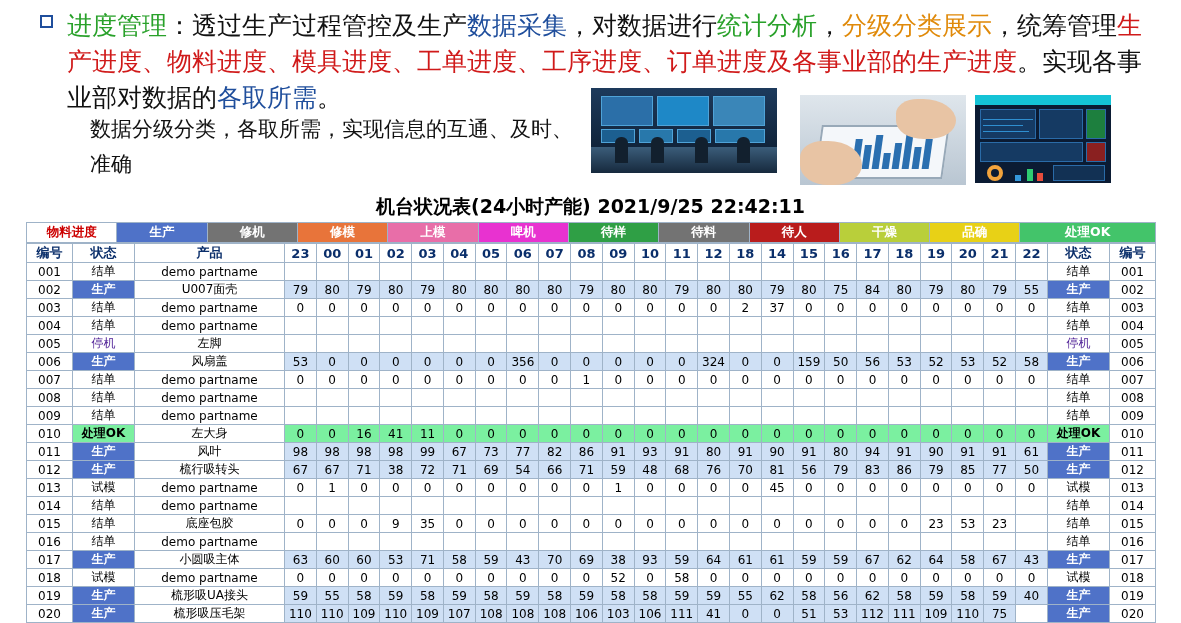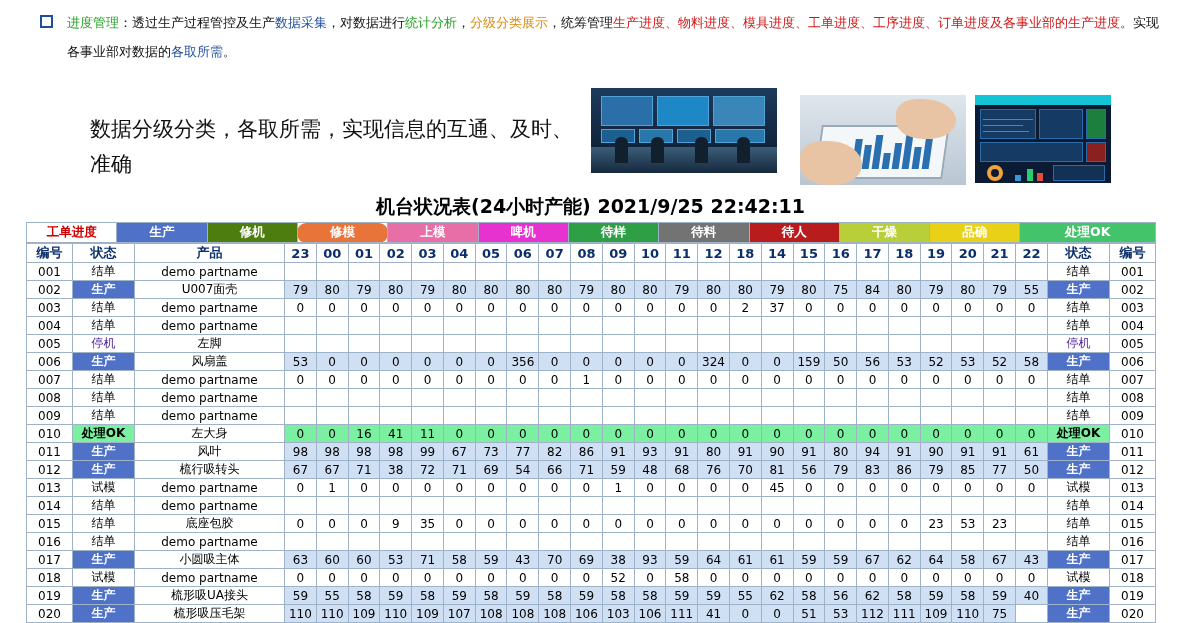--- a/index.html
+++ b/index.html
@@ -11,21 +11,21 @@
     color:#000;
   }
   
   .bullet-block { position:absolute; left:40px; top:8px; width:1120px; }
   .bullet-row { display:flex; align-items:flex-start; }
   .bullet-mark {
     width:13px; height:13px; border:2px solid #1f4e9c;
     margin-top:7px; margin-right:14px; flex:0 0 auto;
   }
   .bullet-text {
-    font-size:13px; line-height:29px; letter-spacing:0px;
+    font-size:25px; line-height:36px; letter-spacing:0px;
     font-family:"DejaVu Sans","Liberation Sans",sans-serif;
   }
   .c-green { color:#29a12a; }
   .c-blue  { color:#1f4e9c; }
   .c-dark  { color:#111; }
   .c-red   { color:#d01a1a; }
   .c-orange{ color:#e08a0a; }
 
   
   .sub-para {
@@ -166,24 +166,24 @@
     <div class="blk" style="left:78px; top:70px; width:52px; height:16px; background:#123154;"></div>
   </div>
 </div>
 
 <div class="table-title">机台状况表(24小时产能) 2021/9/25 22:42:11</div>
 
 <div class="sheet">
   <table class="legend">
     <tbody>
         <tr id="legend-row">
-          <td class="lbl" colspan="2">工单进度</td>
+          <td class="lbl" colspan="2">物料进度</td>
           <td colspan="2" style="background: rgb(79, 114, 200);">生产</td>
-          <td colspan="2" style="background: #4d7c0f;">修机</td>
-          <td colspan="2" style="background: rgb(232, 116, 58); border-radius: 9px;">修模</td>
+          <td colspan="2" style="background: #737373;">修机</td>
+          <td colspan="2" style="background: rgb(232, 116, 58);">修模</td>
           <td colspan="2" style="background: rgb(232, 110, 168);">上模</td>
           <td colspan="2" style="background: rgb(232, 50, 208);">啤机</td>
           <td colspan="2" style="background: rgb(47, 159, 69);">待样</td>
           <td colspan="2" style="background: #737373;">待料</td>
           <td colspan="2" style="background: #b91c1c;">待人</td>
           <td colspan="2" style="background: rgb(185, 207, 58);">干燥</td>
           <td colspan="2" style="background: rgb(232, 209, 22);">品确</td>
           <td colspan="3" style="background: rgb(67, 196, 106);">处理OK</td>
         </tr>
       </tbody>

